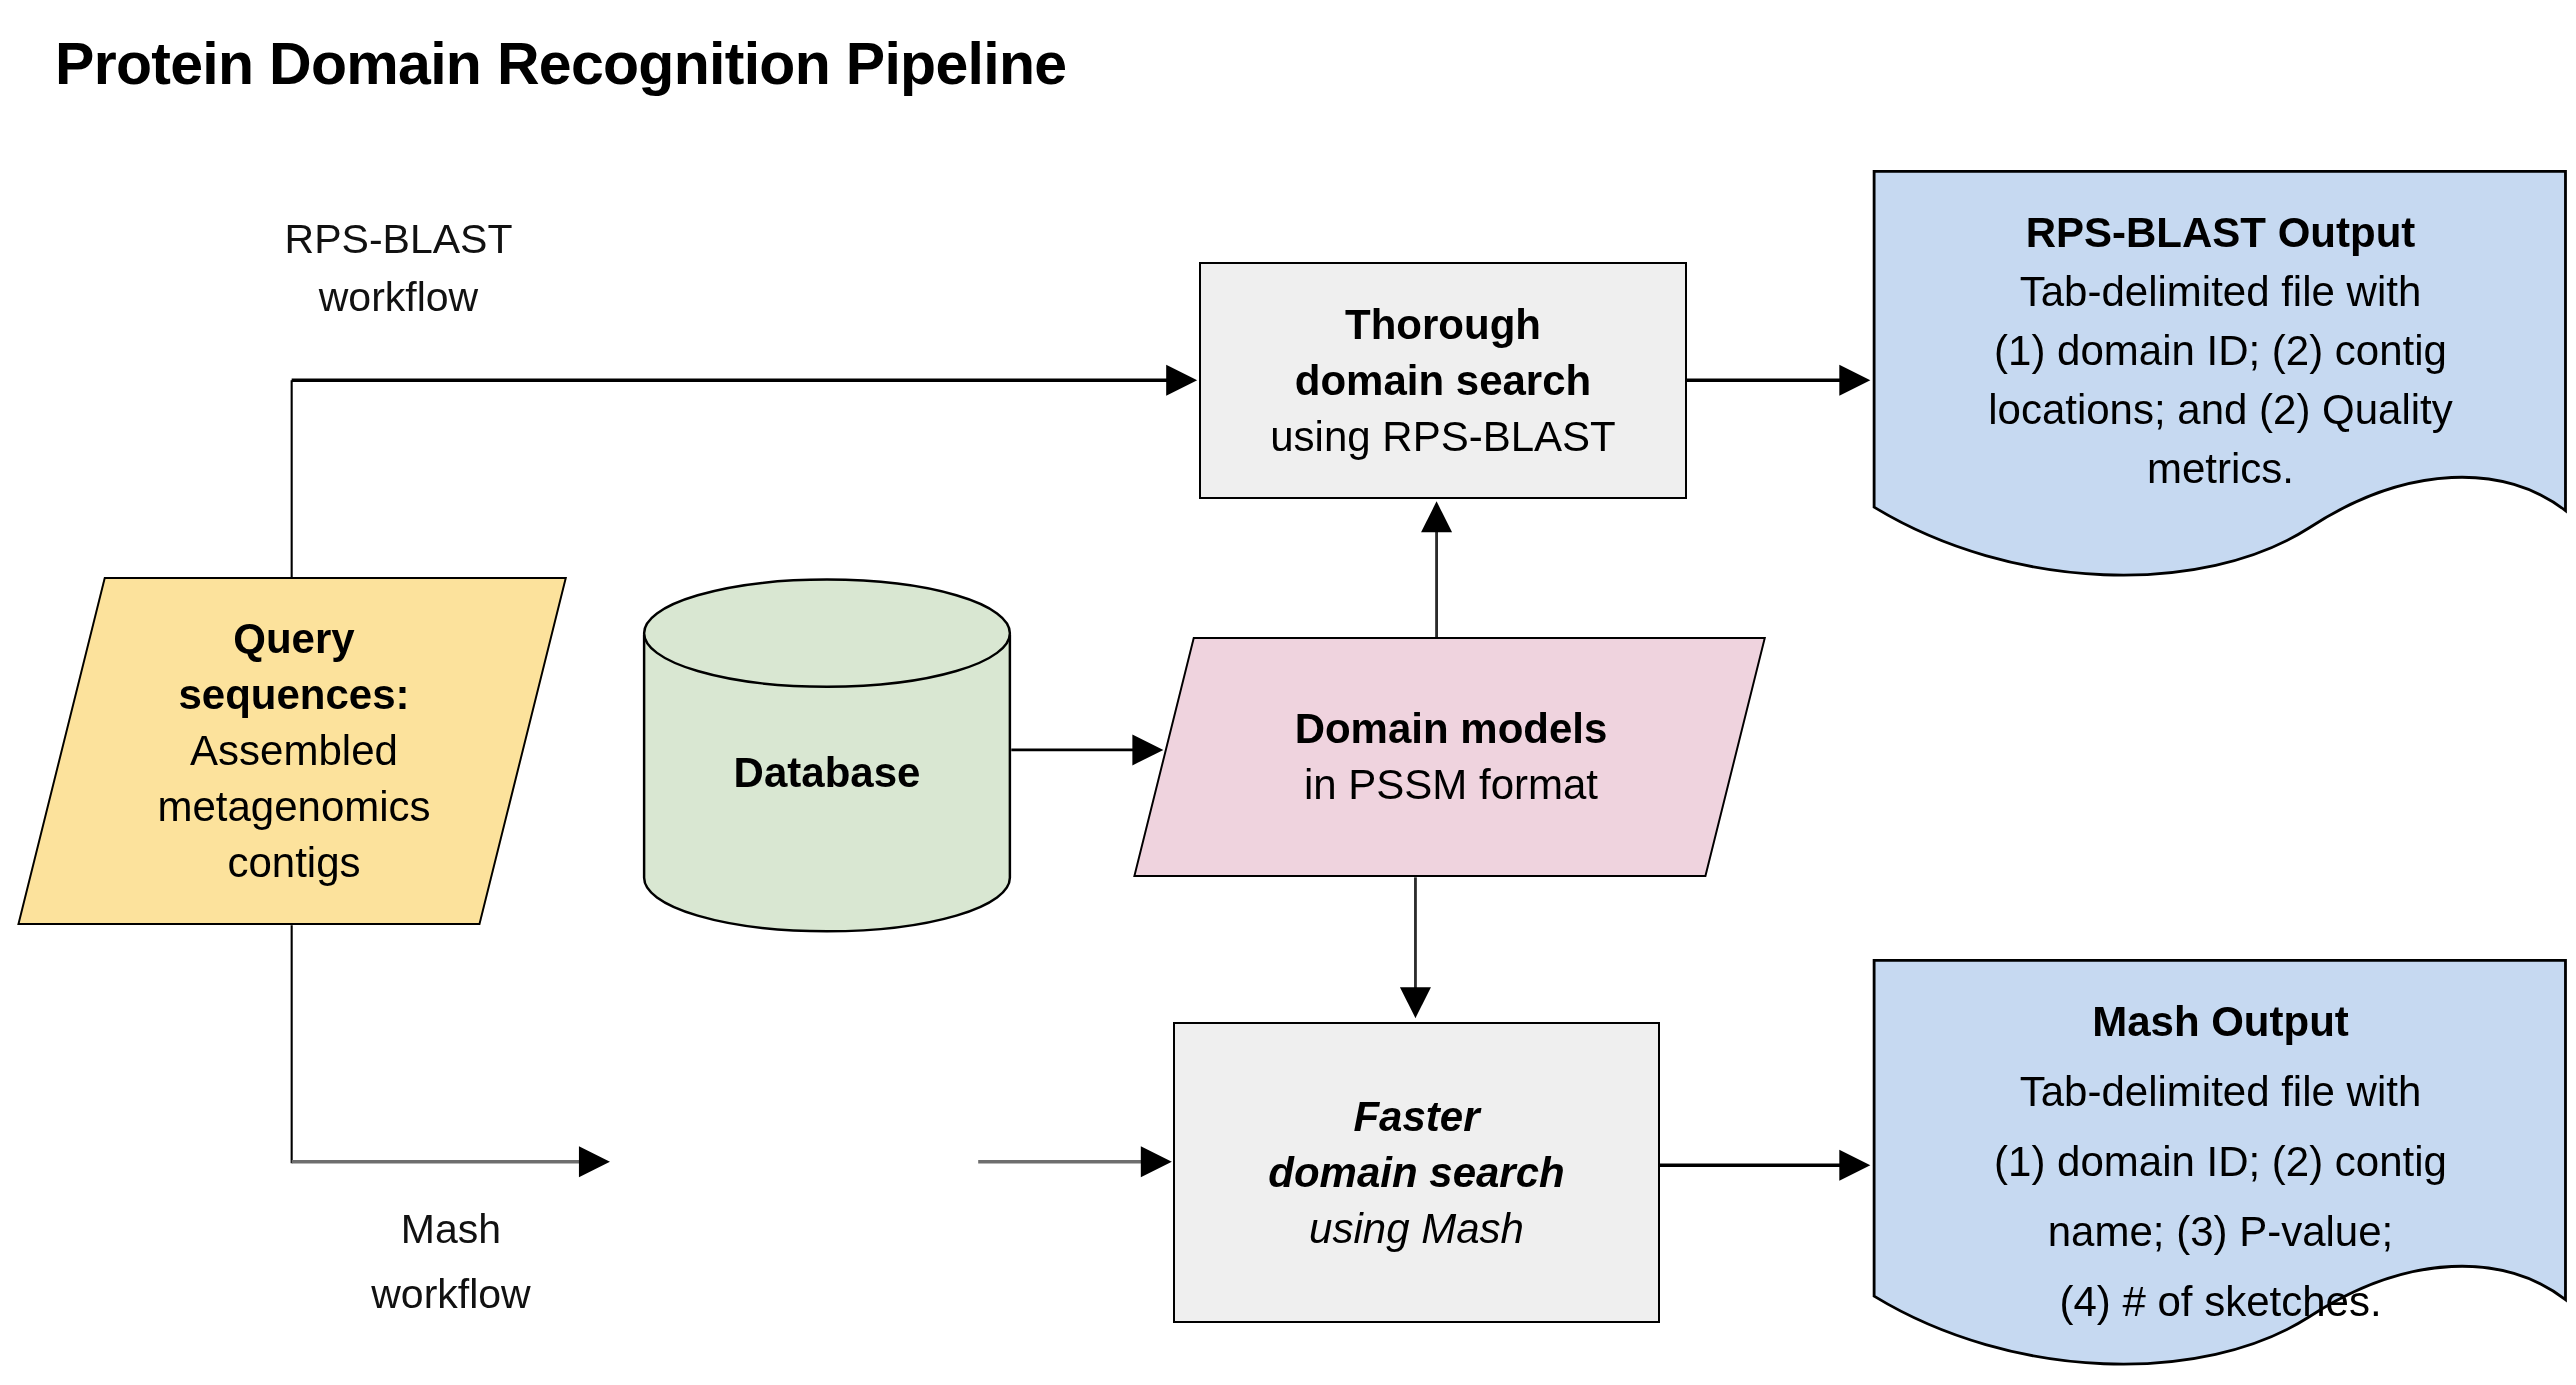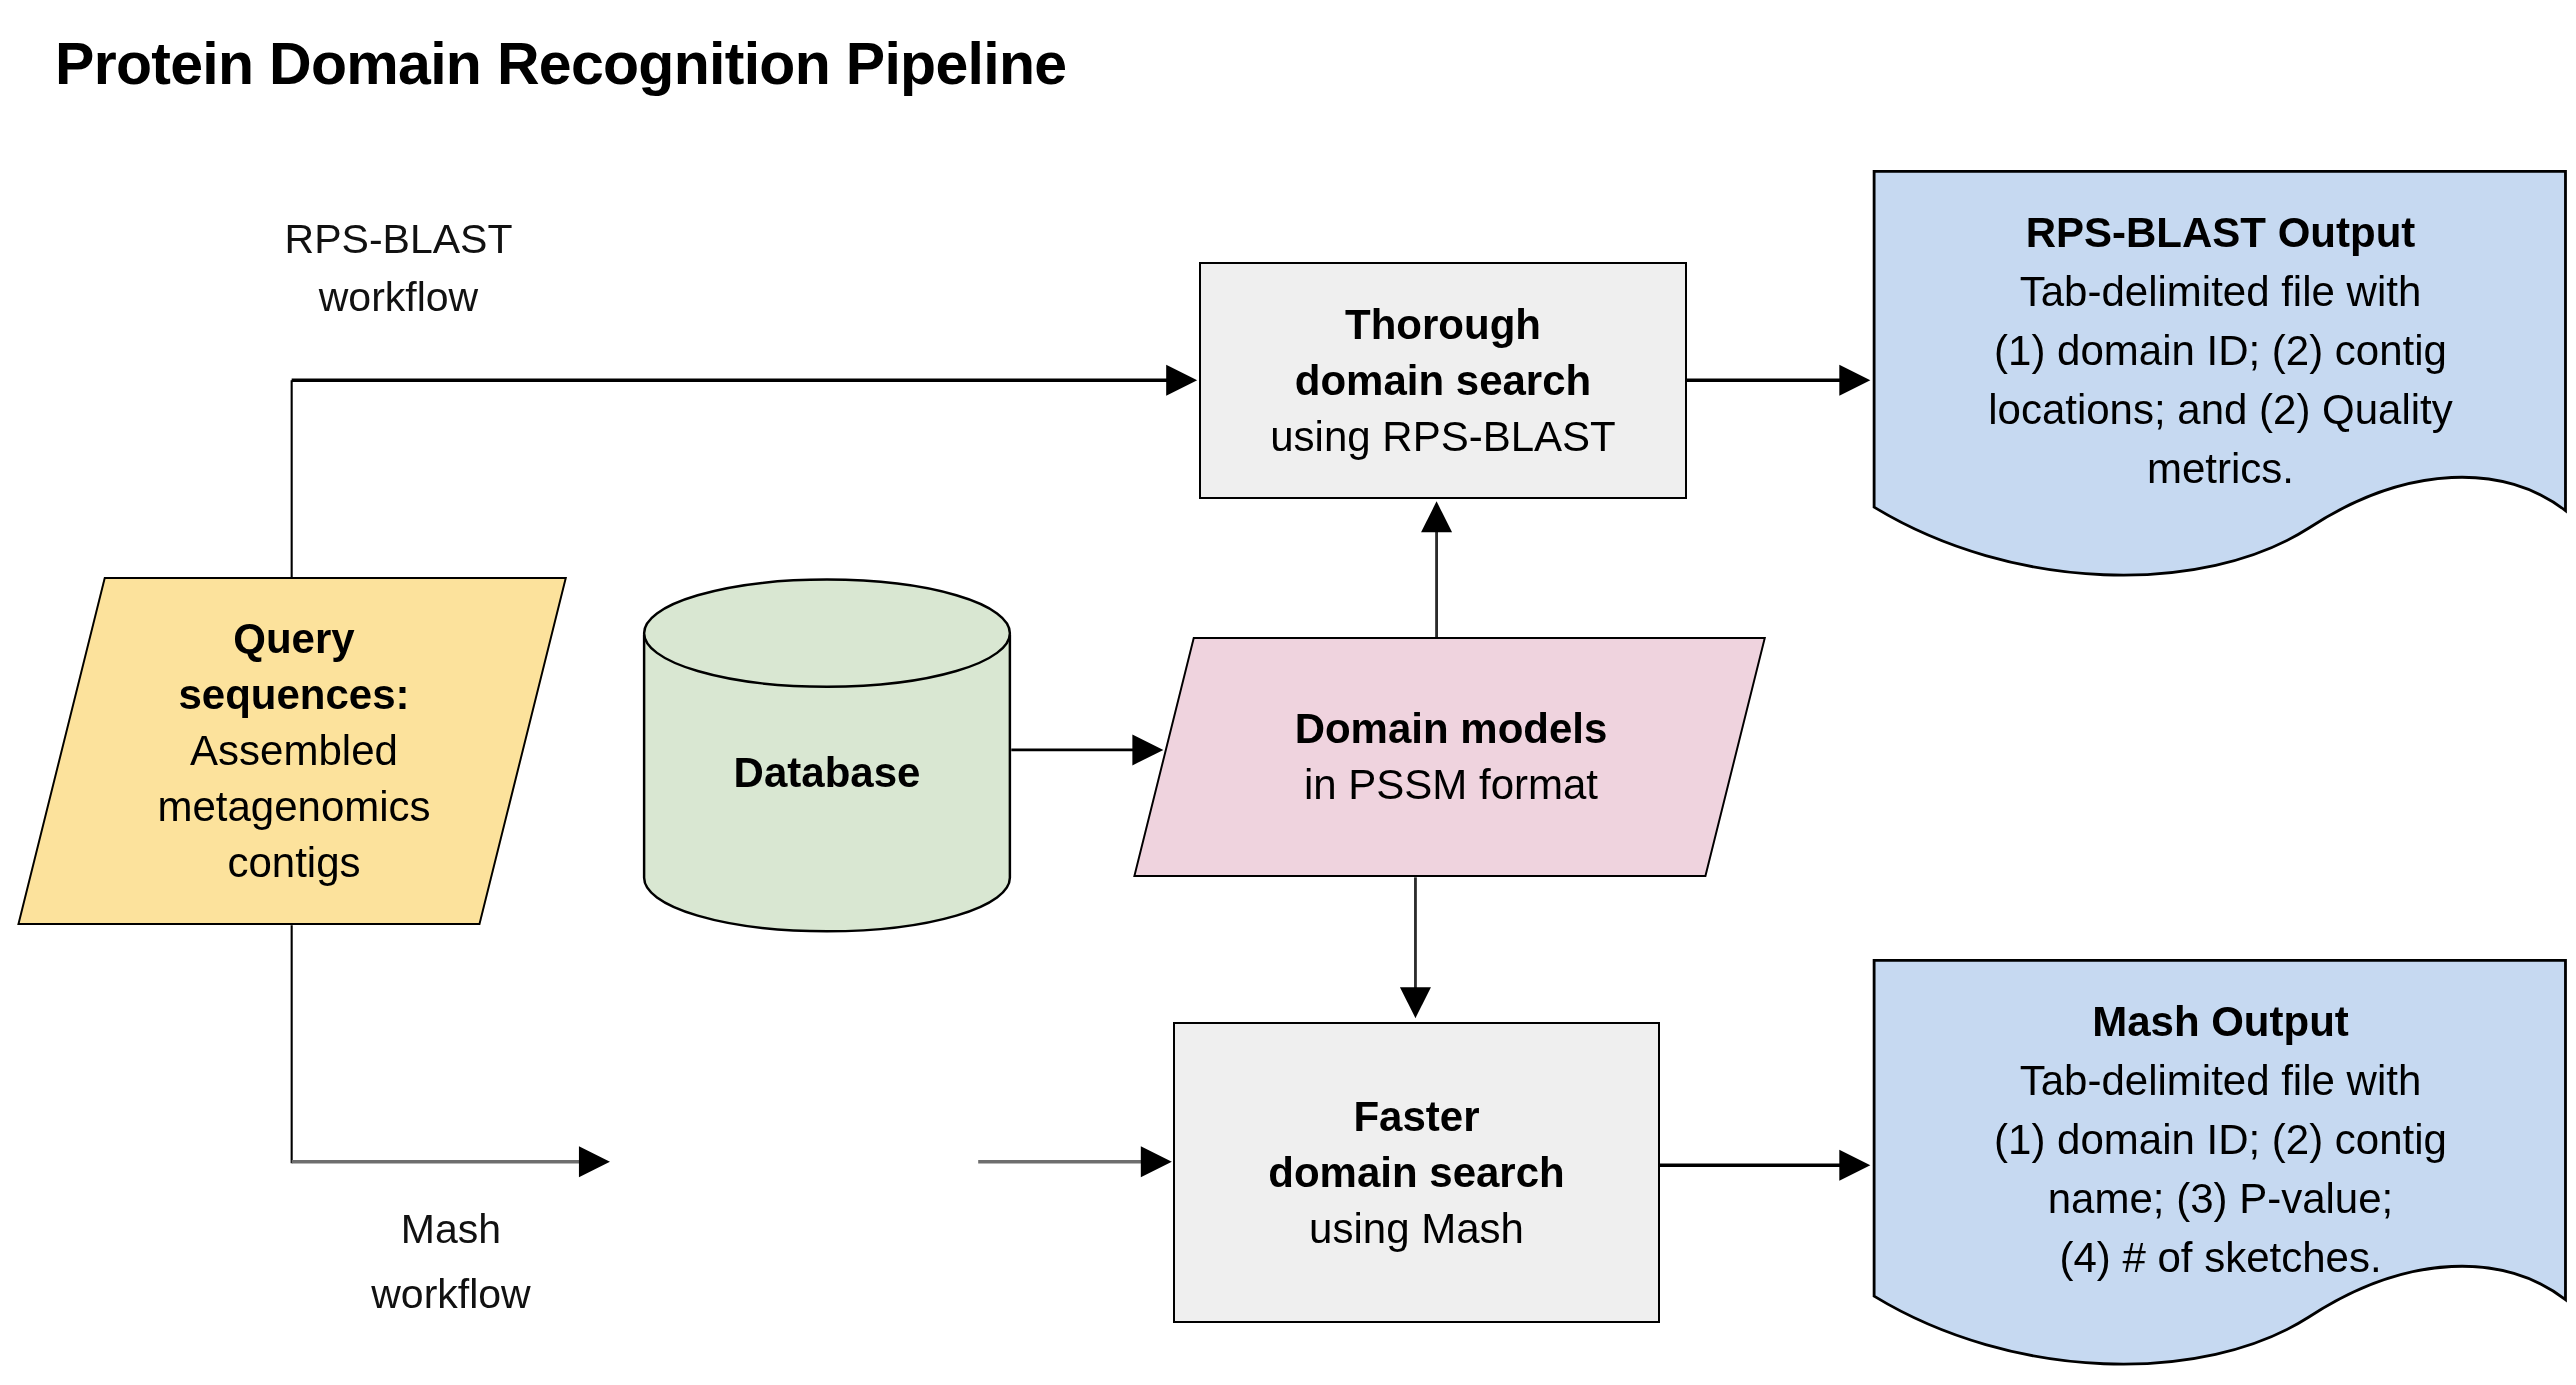--- a/index.html
+++ b/index.html
@@ -100,41 +100,41 @@
     </div>
   </div>
 
   <div class="abs node-rect" style="left: 1199px; top: 262px; width: 488px; height: 237px; background-color: rgb(239, 239, 239);">
     <div class="node-text b">Thorough</div>
     <div class="node-text b">domain search</div>
     <div class="node-text">using RPS-BLAST</div>
   </div>
 
 
-  <div class="abs node-rect" style="left: 1173px; top: 1022px; width: 487px; height: 301px; background-color: rgb(239, 239, 239);">
+  <div class="abs node-rect" style="left: 1173px; top: 1022px; width: 487px; height: 301px; background-color: rgb(239, 239, 239); font-style: italic;">
     <div class="node-text b">Faster</div>
     <div class="node-text b">domain search</div>
     <div class="node-text">using Mash</div>
   </div>
 
   <svg class="abs" style="left:1872px;top:169px;" width="697" height="444" viewBox="0 0 990 630">
     <path d="M3,3 L985,3 L985,485 C900,418 760,418 620,510 C470,606 200,600 3,480 Z" stroke="#000" stroke-width="4" fill="#c6d9f1"></path>
   </svg>
   <div class="doc-text" style="left:1886px;top:203px;width:669px;">
     <div class="b">RPS-BLAST Output</div>
     <div>Tab-delimited file with</div>
     <div>(1) domain ID; (2) contig</div>
     <div>locations; and (2) Quality</div>
     <div>metrics.</div>
   </div>
 
   <svg class="abs" style="left:1872px;top:958px;" width="697" height="444" viewBox="0 0 990 630">
     <path d="M3,3 L985,3 L985,485 C900,418 760,418 620,510 C470,606 200,600 3,480 Z" stroke="#000" stroke-width="4" fill="#c6d9f1"></path>
   </svg>
-  <div class="doc-text" style="left:1886px;top:992px;width:669px;">
+  <div class="doc-text" style="left:1886px;top:992px;width:669px;gap:11px;">
     <div class="b">Mash Output</div>
     <div>Tab-delimited file with</div>
     <div>(1) domain ID; (2) contig</div>
     <div>name; (3) P-value;</div>
     <div>(4) # of sketches.</div>
   </div>
 
 </div>
 
 

